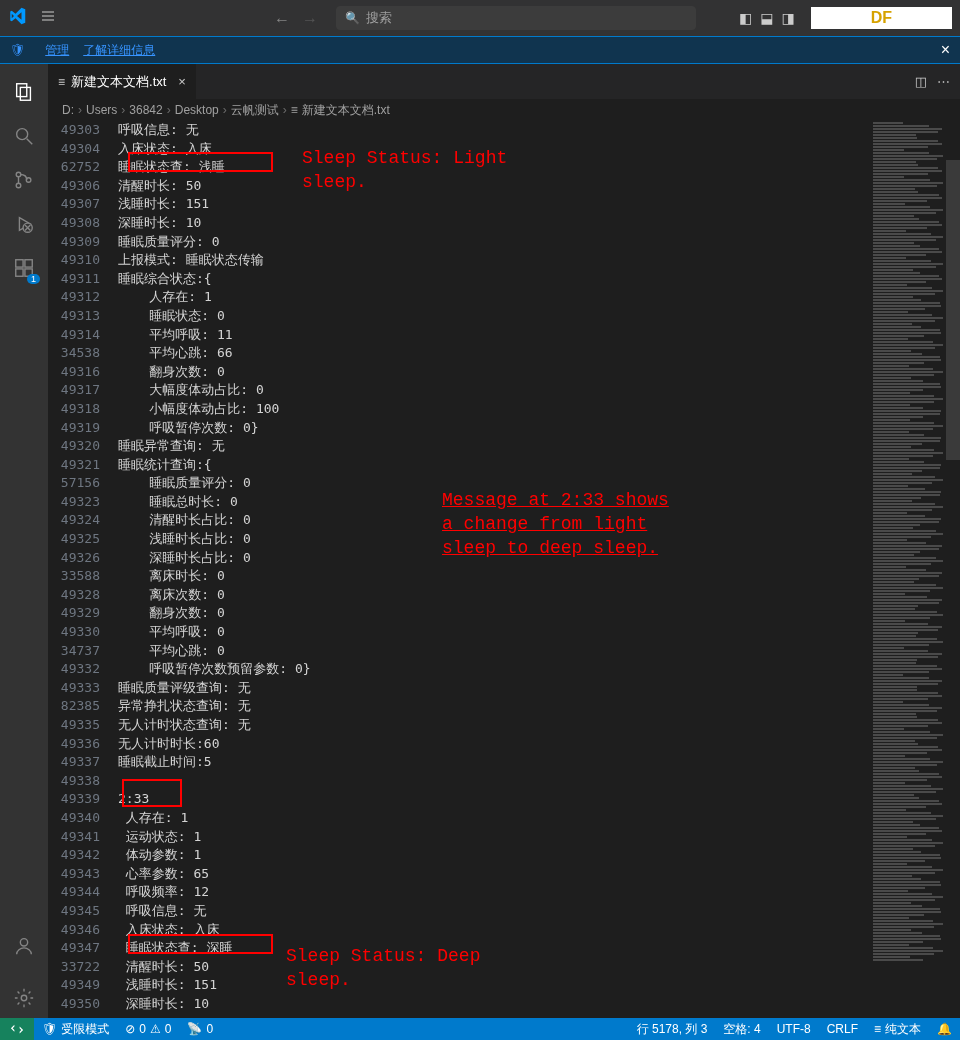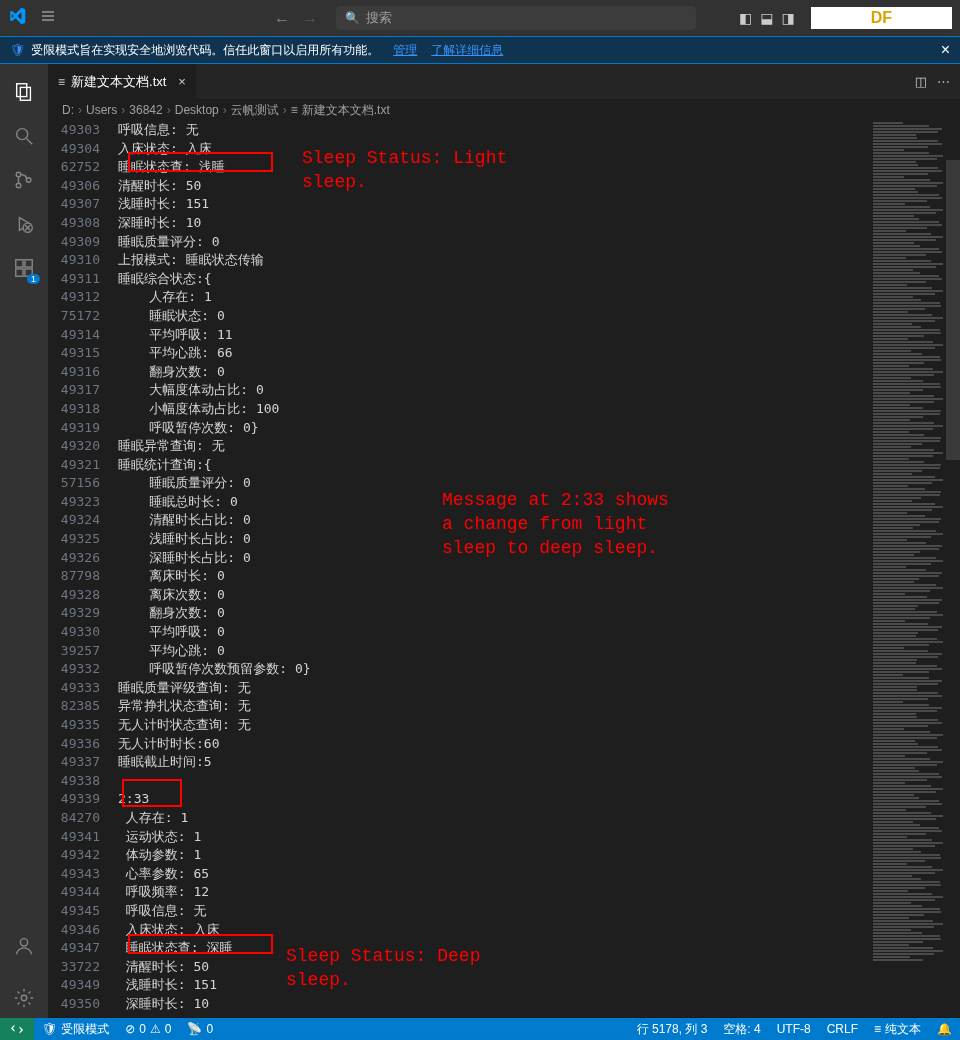--- a/index.html
+++ b/index.html
@@ -165,21 +165,20 @@
   <div class="layout-icons">
     <span>◧</span>
     <span>⬓</span>
     <span>◨</span>
   </div>
   <div class="df">DF</div>
 </div>
 
 <div class="banner">
   <span class="shield">🛡</span>
-  <span>受限模式旨在实现安全地浏览代码。信任此窗口以启用所有功能。</span>
   <a>管理</a>
   <a>了解详细信息</a>
   <span class="close">×</span>
 </div>
 
 <div class="activitybar">
   <div class="item active">
     <svg width="22" height="22" viewBox="0 0 24 24" fill="none" stroke="#fff" stroke-width="1.5">
         <rect x="4" y="3" width="11" height="14"></rect>
         <rect x="8" y="7" width="11" height="14"></rect>
@@ -261,48 +260,48 @@
       <div class="line">49303</div>
       <div class="line">49304</div>
       <div class="line">62752</div>
       <div class="line">49306</div>
       <div class="line">49307</div>
       <div class="line">49308</div>
       <div class="line">49309</div>
       <div class="line">49310</div>
       <div class="line">49311</div>
       <div class="line">49312</div>
-      <div class="line">75172</div>
+      <div class="line">49313</div>
       <div class="line">49314</div>
-      <div class="line">49315</div>
+      <div class="line">34538</div>
       <div class="line">49316</div>
       <div class="line">49317</div>
       <div class="line">49318</div>
       <div class="line">49319</div>
       <div class="line">49320</div>
       <div class="line">49321</div>
       <div class="line">57156</div>
       <div class="line">49323</div>
       <div class="line">49324</div>
       <div class="line">49325</div>
       <div class="line">49326</div>
-      <div class="line">87798</div>
+      <div class="line">33588</div>
       <div class="line">49328</div>
       <div class="line">49329</div>
       <div class="line">49330</div>
-      <div class="line">39257</div>
+      <div class="line">34737</div>
       <div class="line">49332</div>
       <div class="line">49333</div>
       <div class="line">82385</div>
       <div class="line">49335</div>
       <div class="line">49336</div>
       <div class="line">49337</div>
       <div class="line">49338</div>
       <div class="line">49339</div>
-      <div class="line">84270</div>
+      <div class="line">49340</div>
       <div class="line">49341</div>
       <div class="line">49342</div>
       <div class="line">49343</div>
       <div class="line">49344</div>
       <div class="line">49345</div>
       <div class="line">49346</div>
       <div class="line">49347</div>
       <div class="line">33722</div>
       <div class="line">49349</div>
       <div class="line">49350</div>
@@ -593,21 +592,21 @@
     <div class="mm-line" style="width: 49.9188px;"></div>
   </div>
 <div class="scrollbar" style="top:160px;height:300px;"></div>
 
 <div class="redbox" style="left:128px; top:152px; width:145px; height:20px;"></div>
 <div class="redbox" style="left:122px; top:779px; width:60px; height:28px;"></div>
 <div class="redbox" style="left:128px; top:934px; width:145px; height:20px;"></div>
 
 <div class="annot" style="left:302px; top:146px; white-space:pre;">Sleep Status: Light
 sleep.</div>
-<div class="annot" style="left:442px; top:488px; white-space:pre;">Message at 2:33 shows
+<div class="annot" style="left:442px; top:488px; white-space:pre;text-decoration:underline;">Message at 2:33 shows
 a change from light
 sleep to deep sleep.</div>
 <div class="annot" style="left:286px; top:944px; white-space:pre;">Sleep Status: Deep
 sleep.</div>
 
 <div class="statusbar">
   <div class="remote">
     <svg width="14" height="14" viewBox="0 0 16 16">
         <path fill="#fff" d="M5 3l-4 4 4 4V9l-2-2 2-2V3zm6 2v2l2 2-2 2v2l4-4-4-4z"></path>
       </svg>

